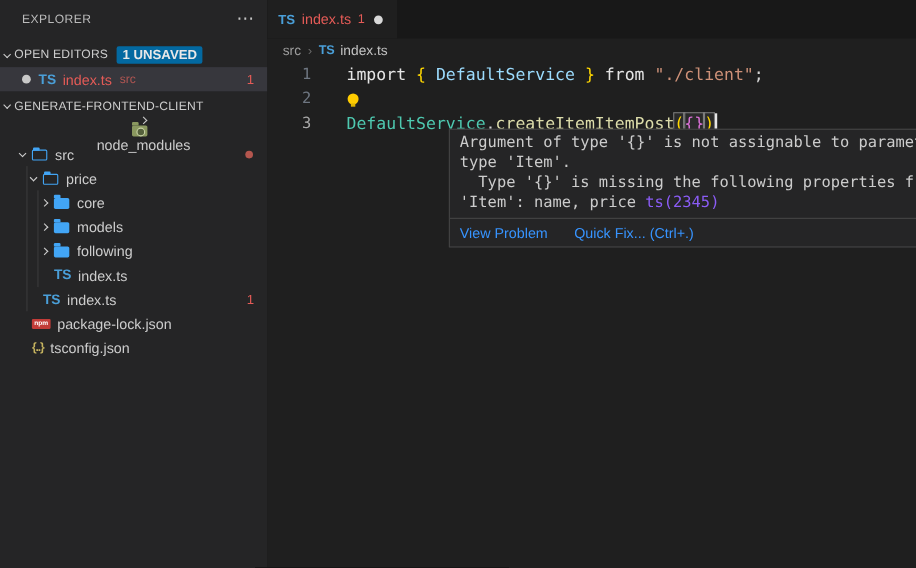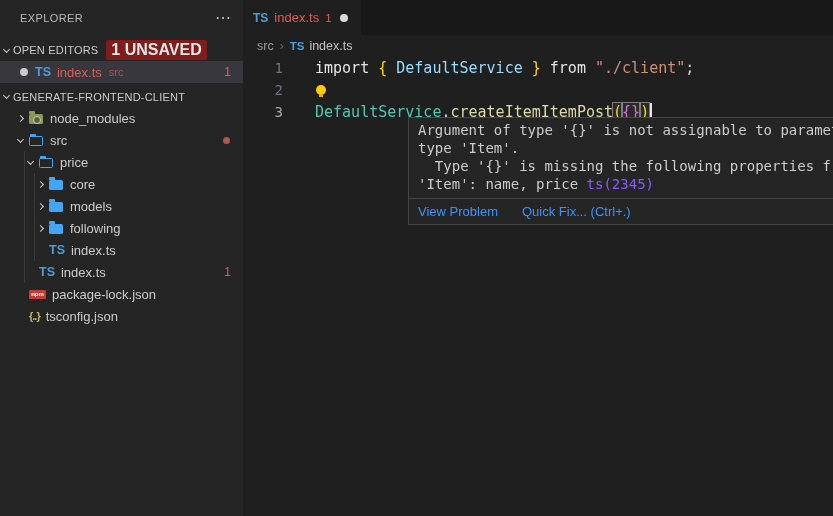--- a/index.html
+++ b/index.html
@@ -9,21 +9,21 @@
     background:#1f1f1f; font-family:"Liberation Sans", sans-serif;
     color:#cccccc; font-size:13px; -webkit-font-smoothing:antialiased;
   }
   
   .sidebar { position:absolute; left:0; top:0; width:243px; height:516px; background:#252526; }
   .sb-header { height:36px; display:flex; align-items:center; padding:0 12px 0 20px; }
   .sb-title { font-size:11px; color:#bbbbbb; letter-spacing:0.4px; }
   .sb-actions { margin-left:auto; color:#c5c5c5; font-size:16px; line-height:10px; cursor:pointer; }
   .section-row { height:22px; display:flex; align-items:center; padding-left:4px; }
   .section-label { font-size:11px; font-weight:normal; color:#cccccc; letter-spacing:0.2px; margin-left:4px; }
-  .badge-unsaved { margin-left:8px; background:#7f1d1d; color:#e8e8e8; font-size:16px; font-weight:bold;
+  .badge-unsaved { margin-left:8px; background:#0369a1; color:#e8e8e8; font-size:12px; font-weight:bold;
     padding:1px 5px; border-radius:2px; }
   .chev { display:inline-block; width:5px; height:5px; border-right:1.4px solid #cccccc;
     border-bottom:1.4px solid #cccccc; flex:0 0 auto; }
   .chev.down { transform:rotate(45deg); margin-top:-2px; }
   .chev.right { transform:rotate(-45deg); }
   .chev-spacer { display:inline-block; width:5px; flex:0 0 auto; }
   .row { height:22px; display:flex; align-items:center; gap:0; }
   .row.selected { background:#37373d; }
   .open-editor { padding-left:20px; }
   .mod-dot-white { width:8px; height:8px; border-radius:50%; background:#c8c8c8; margin-right:7px; flex:0 0 auto; }
@@ -113,21 +113,21 @@
 
     <div class="section-row" style="margin-top:3px; height:21px;">
       <span class="chev down"></span>
       <span class="section-label">GENERATE-FRONTEND-CLIENT</span>
     </div>
 
     <div class="tree">
       <div class="guide" style="left:24px; top:44px; height:132px;"></div>
       <div class="guide" style="left:34px; top:66px; height:88px;"></div>
 
-      <div class="trow" style="padding-left:18px;">
+      <div class="trow" style="padding-left:18px;flex-direction:column;">
         <span class="chev right"></span>
           <span class="gap"></span>
         <span class="folder node"></span>
         <span class="tname">node_modules</span>
       </div>
 
       <div class="trow" style="padding-left:18px;">
         <span class="chev down"></span>
           <span class="gap"></span>
         <span class="folder open"></span>

